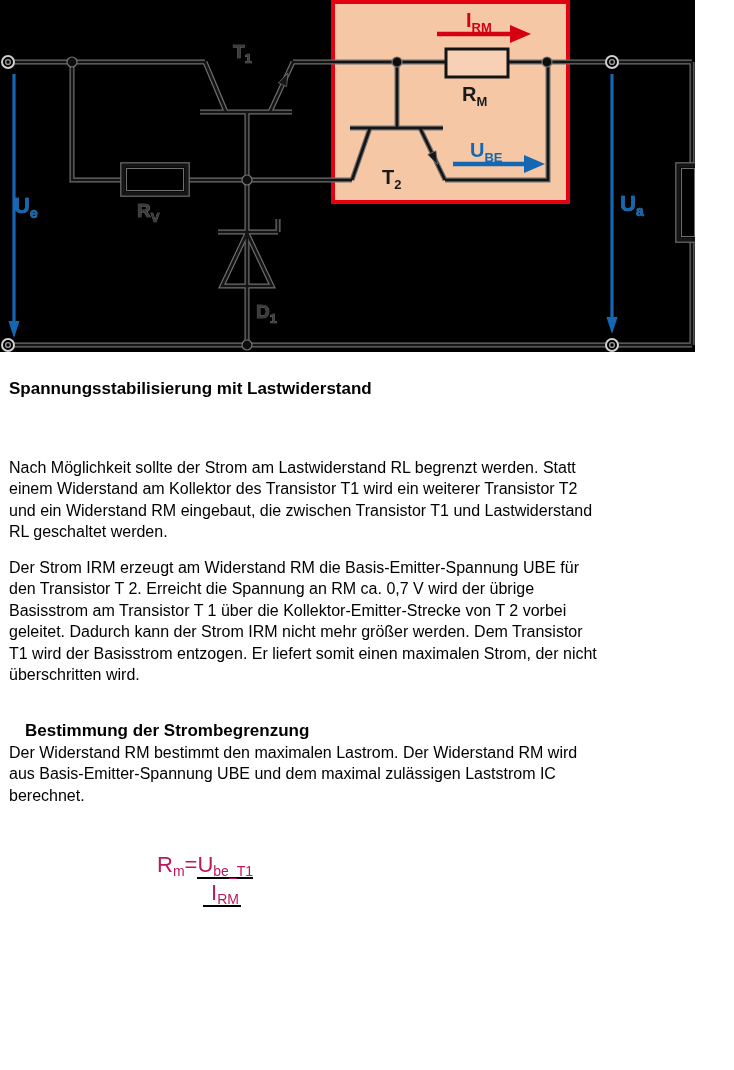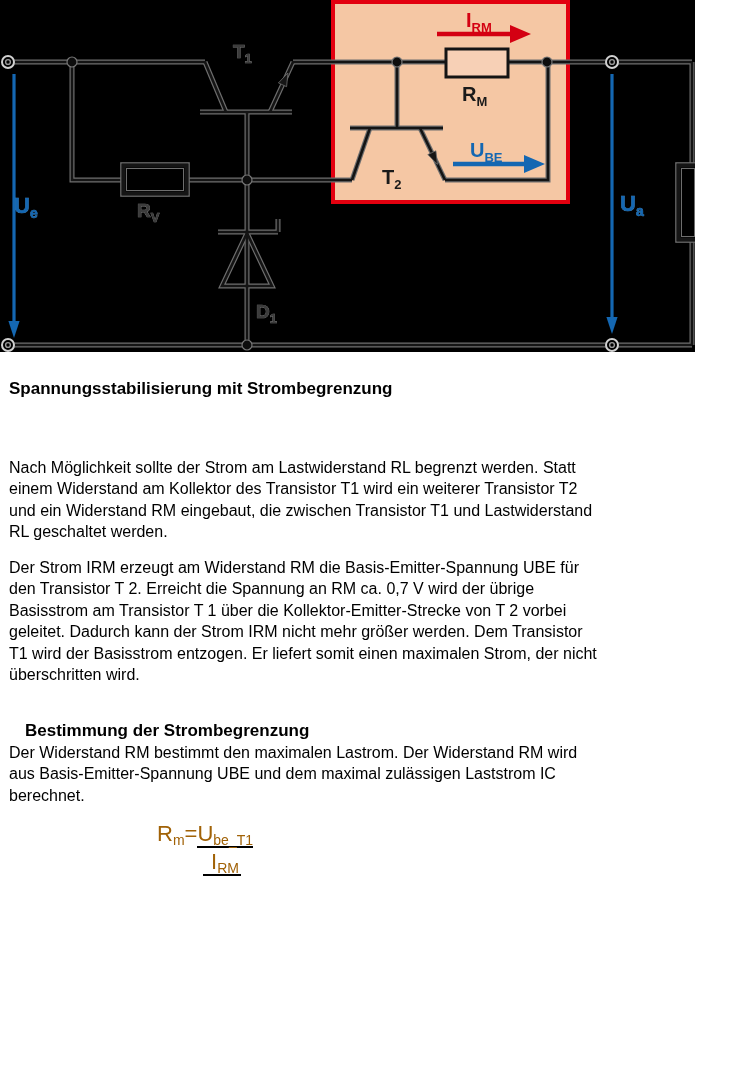--- a/index.html
+++ b/index.html
@@ -23,22 +23,22 @@
   }
   .para{
     position:absolute;left:9px;margin:0;
     font-size:16px;color:#000;line-height:21.4px;
     white-space:pre-line;width:900px;
   }
   #p1{top:457px;}
   #p2{top:557px;}
   #p3{top:742px;}
   .formula{
-    position:absolute;left:157px;top:820px;
-    font-size:22px;color:#a16207;line-height:28px;
+    position:absolute;left:157px;top:851px;
+    font-size:22px;color:#be185d;line-height:28px;
   }
   .formula .frac-line{white-space:nowrap;}
   .formula sub{font-size:14px;vertical-align:-4px;line-height:0;}
   .formula .overline-group{border-bottom:2px solid #000;display:inline-block;line-height:24px;}
   .formula .den-row{margin-left:46px;}
   .formula .den-group{border-bottom:2px solid #000;display:inline-block;line-height:24px;padding-left:8px;padding-right:2px;}
   svg text{font-family:"Liberation Sans", sans-serif;font-weight:bold;}
 </style>
 </head>
 <body>
@@ -163,21 +163,21 @@
   <text x="466" y="27" font-size="20" fill="#d40012"><tspan>I</tspan><tspan dy="5" font-size="13">RM</tspan></text>
   <text x="470" y="157" font-size="20" fill="#1467b2"><tspan>U</tspan><tspan dy="5" font-size="13">BE</tspan></text>
   <text x="14" y="213" font-size="22" fill="#1467b2" paint-order="stroke" stroke="#4a8ec6" stroke-width="0.6"><tspan>U</tspan><tspan dy="5" font-size="14">e</tspan></text>
   <text x="620" y="211" font-size="22" fill="#1467b2" paint-order="stroke" stroke="#4a8ec6" stroke-width="0.6"><tspan>U</tspan><tspan dy="5" font-size="14">a</tspan></text>
 
   <rect x="695" y="0" width="39" height="355" fill="#ffffff"></rect>
 </svg>
 </div>
 
 <div class="article">
-  <h1>Spannungsstabilisierung mit Strombegrenzung</h1>
+  <h1>Spannungsstabilisierung mit Lastwiderstand</h1>
 
   <p class="para" id="p1">Nach Möglichkeit sollte der Strom am Lastwiderstand RL begrenzt werden. Statt
 einem Widerstand am Kollektor des Transistor T1 wird ein weiterer Transistor T2
 und ein Widerstand RM eingebaut, die zwischen Transistor T1 und Lastwiderstand
 RL geschaltet werden.</p>
 
   <p class="para" id="p2">Der Strom IRM erzeugt am Widerstand RM die Basis-Emitter-Spannung UBE für
 den Transistor T 2. Erreicht die Spannung an RM ca. 0,7 V wird der übrige
 Basisstrom am Transistor T 1 über die Kollektor-Emitter-Strecke von T 2 vorbei
 geleitet. Dadurch kann der Strom IRM nicht mehr größer werden. Dem Transistor

